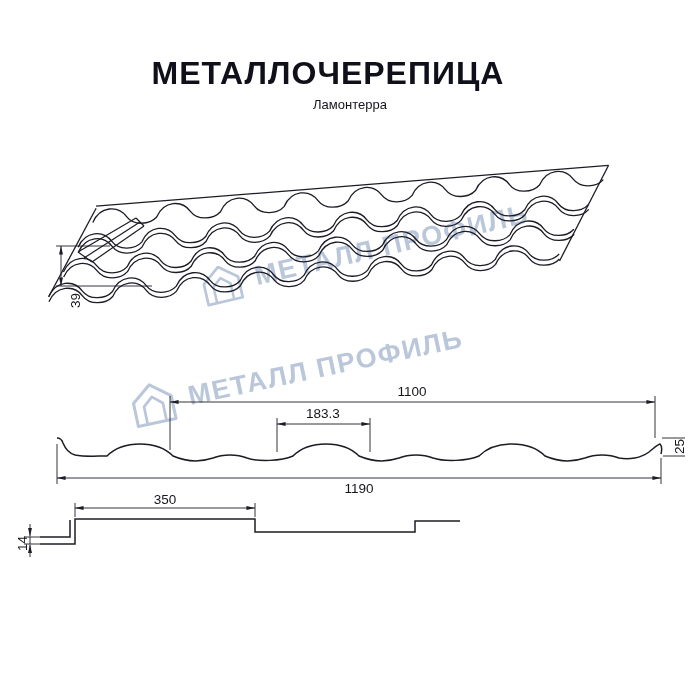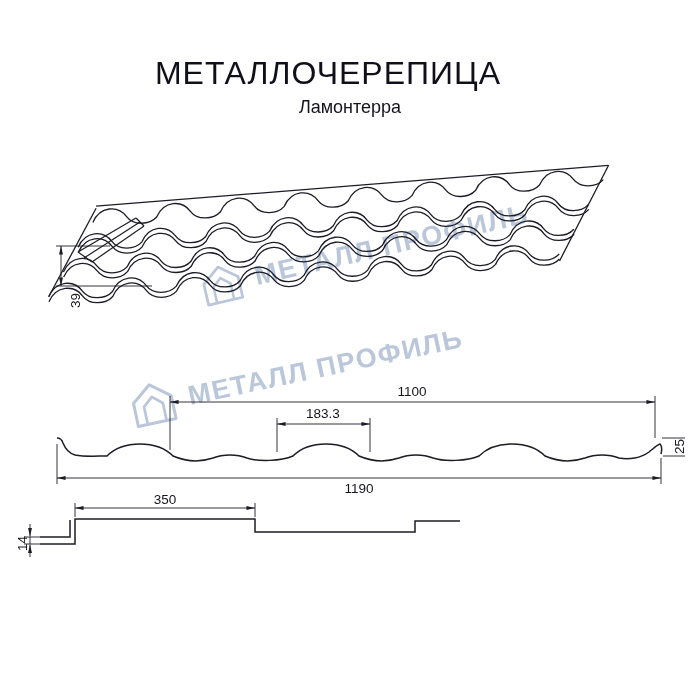--- a/index.html
+++ b/index.html
@@ -2,25 +2,25 @@
 <html><head>
 <meta charset="utf-8">
 <style>
   html,body { margin:0; padding:0; }
   body {
     width:700px; height:700px; background:#ffffff; position:relative; overflow:hidden;
     font-family:"Liberation Sans", sans-serif;
   }
   .title {
     position:absolute; top:55px; left:0; width:656px; text-align:center;
-    font-size:32px; font-weight:400; color:#10101a; letter-spacing:1px; z-index:2;
+    font-size:32px; font-weight:700; color:#10101a; letter-spacing:1px; z-index:2;
   }
   .subtitle {
     position:absolute; top:97px; left:0; width:700px; text-align:center;
-    font-size:18px; color:#14141c; z-index:2;
+    font-size:13px; color:#14141c; z-index:2;
   }
   .wm {
     position:absolute; display:flex; align-items:center; gap:14px;
     color:#b3c2d6; font-weight:700; font-size:27px; letter-spacing:1.5px;
     white-space:nowrap; z-index:0; opacity:.9;
     text-shadow:0 1px 0 rgba(255,255,255,.65);
   }
   .wm1 { left:198px; top:230px; transform:rotate(-13deg); }
   .wm2 { left:128px; top:350px; transform:rotate(-12deg); }
   .wm svg { display:block; }

